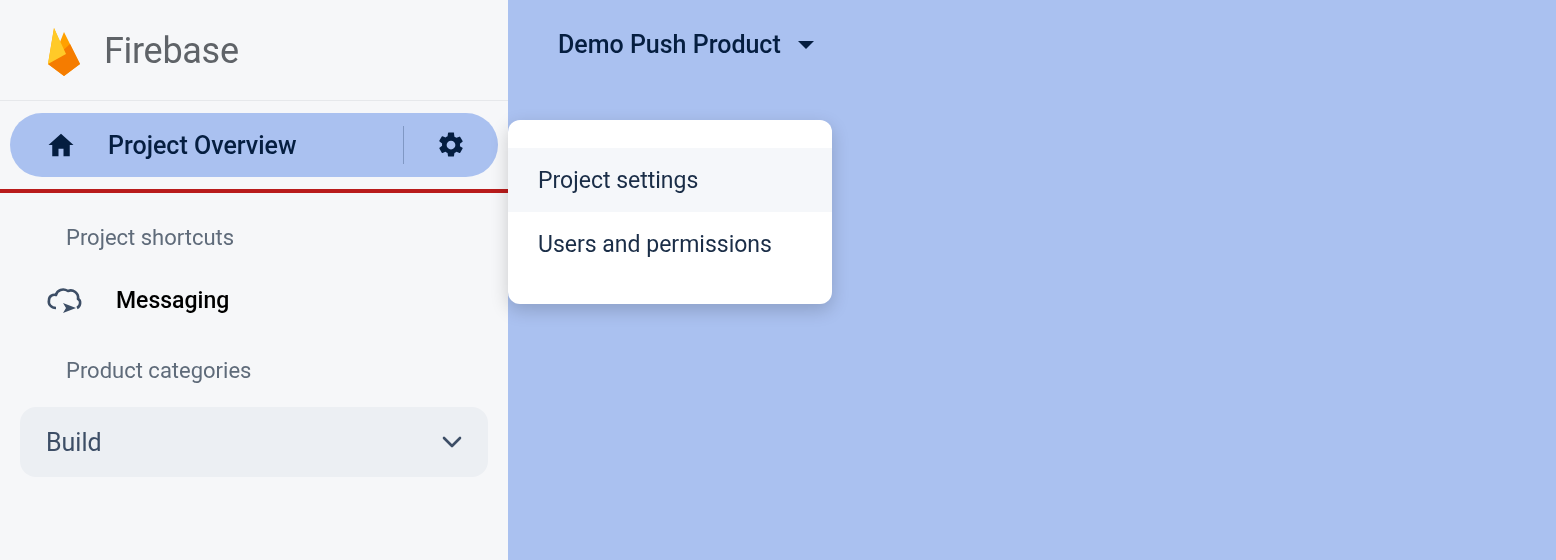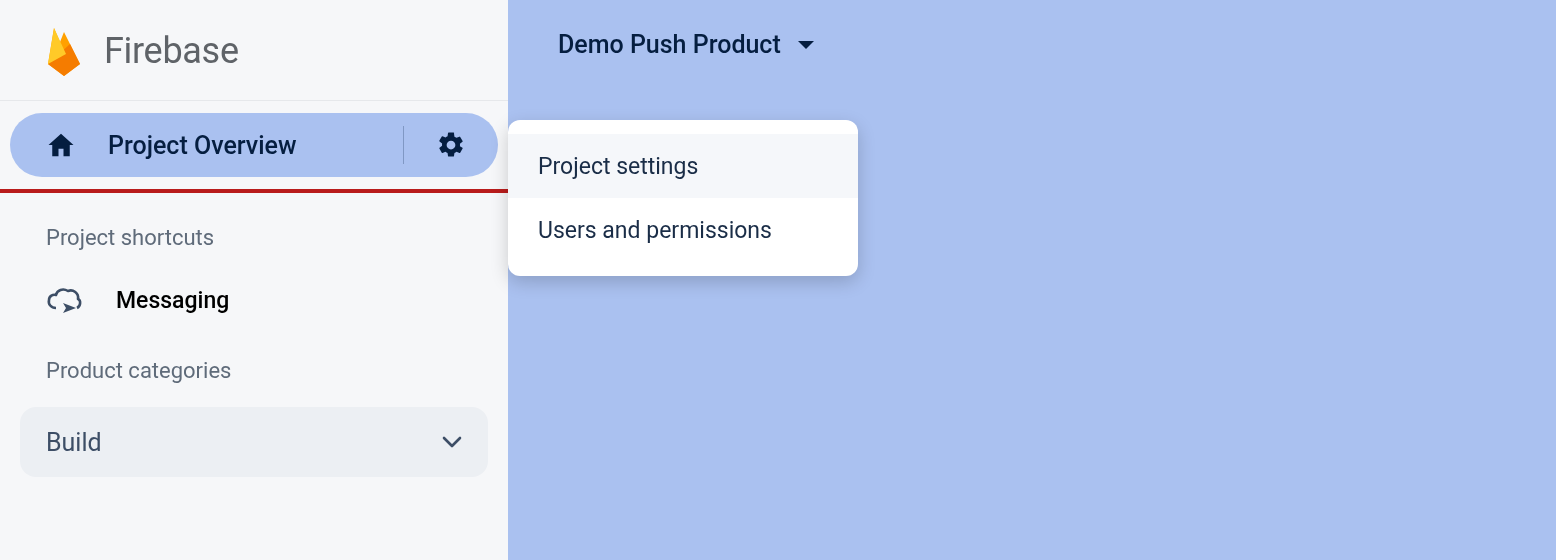--- a/index.html
+++ b/index.html
@@ -80,21 +80,21 @@
     }
     .gear-icon svg {
       width: 30px;
       height: 30px;
       display: block;
     }
     .section-heading {
       font-size: 22px;
       font-weight: 400;
       color: #5f6b7a;
-      padding-left: 46px;
+      padding-left: 66px;
     }
     .section-shortcuts {
       padding-top: 32px;
     }
     .shortcut-item {
       display: flex;
       align-items: center;
       padding-left: 46px;
       height: 56px;
       margin-top: 22px;
@@ -157,25 +157,25 @@
     }
     .dropdown-triangle svg {
       width: 18px;
       height: 10px;
       display: block;
     }
     .settings-menu {
       position: absolute;
       top: 120px;
       left: 0;
-      width: 350px;
+      width: 324px;
       background: #ffffff;
       border-radius: 12px;
       box-shadow: 0 6px 18px rgba(0,0,0,0.18);
-      padding: 14px 0;
+      padding: 28px 0;
     }
     .menu-item {
       height: 64px;
       display: flex;
       align-items: center;
       padding-left: 30px;
       font-size: 23px;
       font-weight: 400;
       color: #1a2d47;
     }

